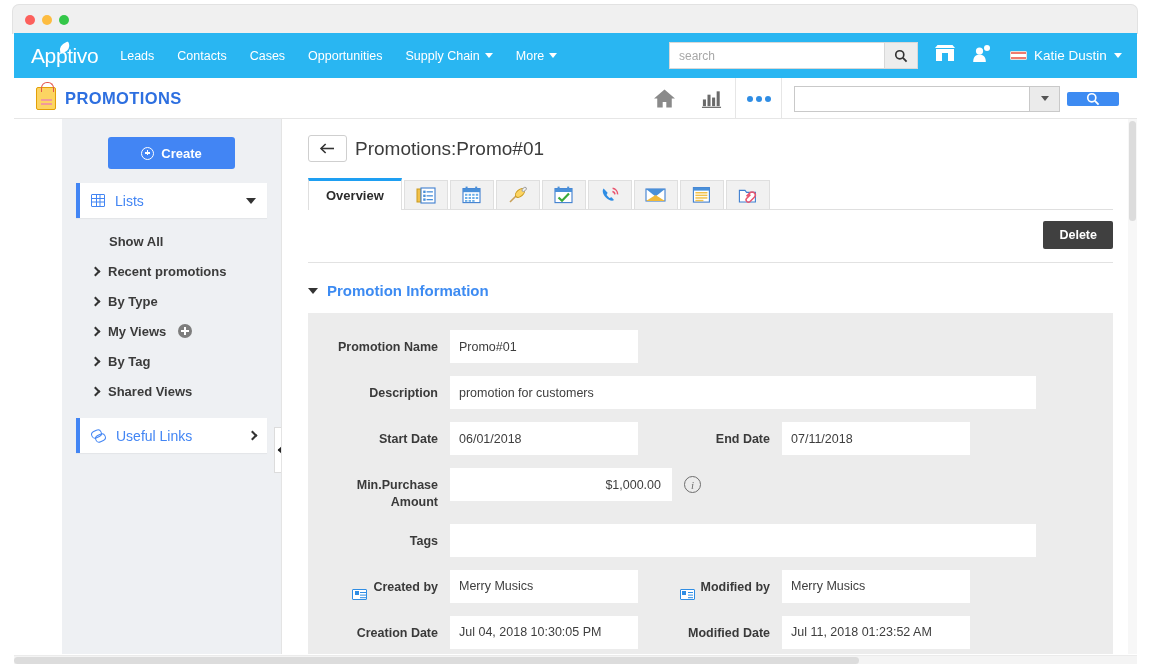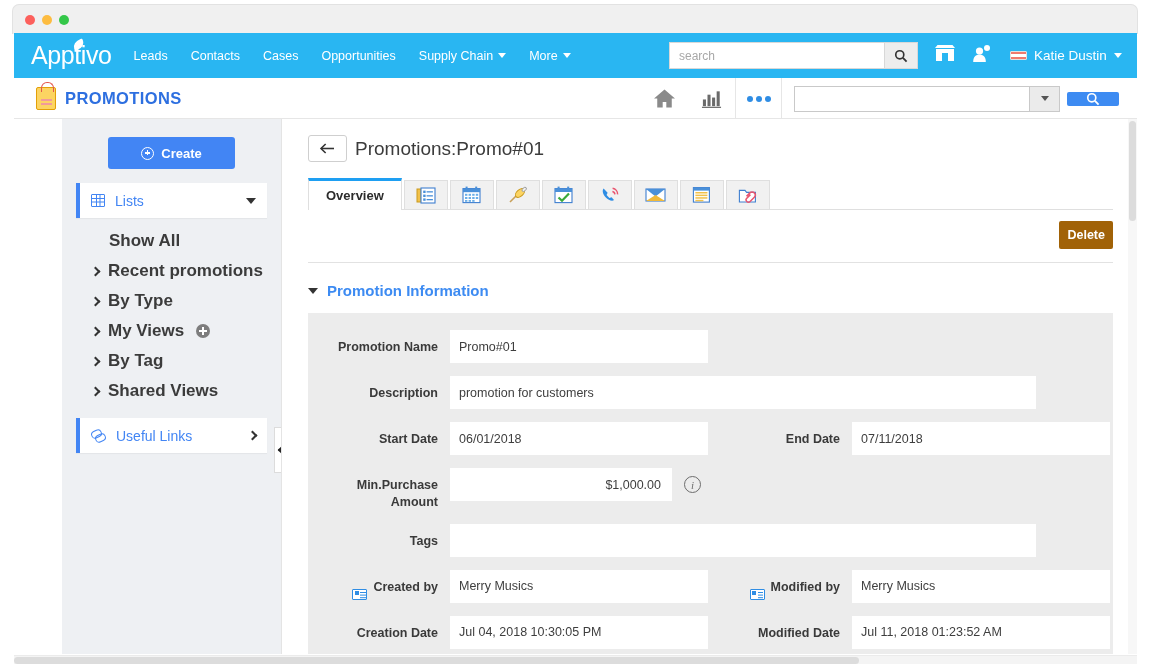--- a/index.html
+++ b/index.html
@@ -32,21 +32,21 @@
   .dot.g { background: #34c749; }
 
   
   .topnav {
     position: absolute; left: 14px; top: 33px;
     width: 1123px; height: 45px;
     background: #29b6f2;
     display: flex; align-items: center;
   }
   .logo {
-    color: #ffffff; font-size: 25px; font-weight: 400;
+    color: #ffffff; font-size: 21px; font-weight: 400;
     margin-left: 17px; letter-spacing: -0.4px;
     position: relative; white-space: nowrap;
   }
   .leaf {
     position: absolute; right: 28px; top: -1px;
     width: 11px; height: 9px;
     background: #ffffff;
     border-radius: 80% 10% 70% 10%;
     transform: rotate(-20deg);
   }
@@ -214,21 +214,21 @@
     border-right: 5px solid transparent; border-top: 6px solid #333;
   }
   .chev-r {
     width: 7px; height: 7px; border-right: 2.4px solid #333;
     border-top: 2.4px solid #333; transform: rotate(45deg); flex-shrink: 0;
   }
 
   .navitem {
     display: flex; align-items: center; gap: 9px;
     padding: 0 0 0 30px; height: 30px;
-    font-size: 17px; font-weight: bold; color: #3b3b3b; cursor: pointer;
+    font-size: 13px; font-weight: bold; color: #3b3b3b; cursor: pointer;
   }
   .navitem.plain { padding-left: 47px; }
   .addbtn {
     width: 14px; height: 14px; border-radius: 50%;
     background: #7d7d7d; position: relative; flex-shrink: 0; margin-left: 3px;
   }
   .addbtn::before, .addbtn::after {
     content: ''; position: absolute; background: #ffffff;
   }
   .addbtn::before { left: 3px; top: 6.2px; width: 8px; height: 1.6px; }
@@ -274,22 +274,22 @@
     font-size: 13px; font-weight: bold; color: #2c2c2c;
     position: relative; top: 1px;
   }
   .tab.icon-tab { width: 44px; }
 
   .actions {
     display: flex; justify-content: flex-end;
     padding: 11px 0 13px 0; border-bottom: 1px solid #e2e2e2;
   }
   .delete-btn {
-    background: #a16207; color: #ffffff; border: none; border-radius: 2px;
-    padding: 7px 8px; font-size: 12.5px; font-weight: bold; cursor: pointer;
+    background: #404040; color: #ffffff; border: none; border-radius: 2px;
+    padding: 7px 16px; font-size: 12.5px; font-weight: bold; cursor: pointer;
     font-family: "Liberation Sans", sans-serif;
   }
 
   .section-head {
     display: flex; align-items: center; gap: 9px;
     margin: 19px 0 14px 0; cursor: pointer;
   }
   .section-head .chev-d { border-top-color: #333; }
   .section-title { color: #3d8bf2; font-size: 15px; font-weight: bold; }
 
@@ -302,21 +302,21 @@
     font-size: 12.5px; font-weight: bold; color: #3a3a3a;
     text-align: right; padding-top: 9px; line-height: 1.35;
     display: flex; align-items: flex-start; justify-content: flex-end; gap: 6px;
   }
   .flabel.w1 { width: 130px; }
   .flabel.w2 { width: 132px; }
   .fval {
     background: #ffffff; height: 33px; display: flex; align-items: center;
     padding: 0 9px; font-size: 12.5px; color: #3e3e3e; margin-left: 12px;
   }
-  .fval.short { width: 258px; }
+  .fval.short { width: 188px; }
   .fval.long { width: 586px; }
   .fval.money { width: 222px; justify-content: flex-end; padding-right: 11px; }
   .info-ic {
     width: 17px; height: 17px; border-radius: 50%; border: 1.3px solid #6d6d6d;
     color: #6d6d6d; font-size: 11px; font-style: italic;
     display: flex; align-items: center; justify-content: center;
     margin: 8px 0 0 12px; flex-shrink: 0; font-family: "Liberation Serif", serif;
   }
   .card-ic {
     width: 15px; height: 11px; border: 1.4px solid #2f8de4; border-radius: 1px;

